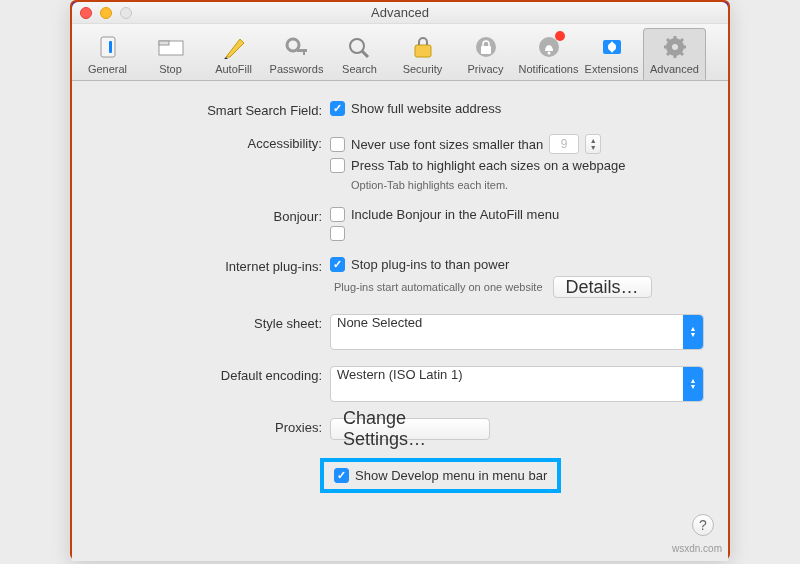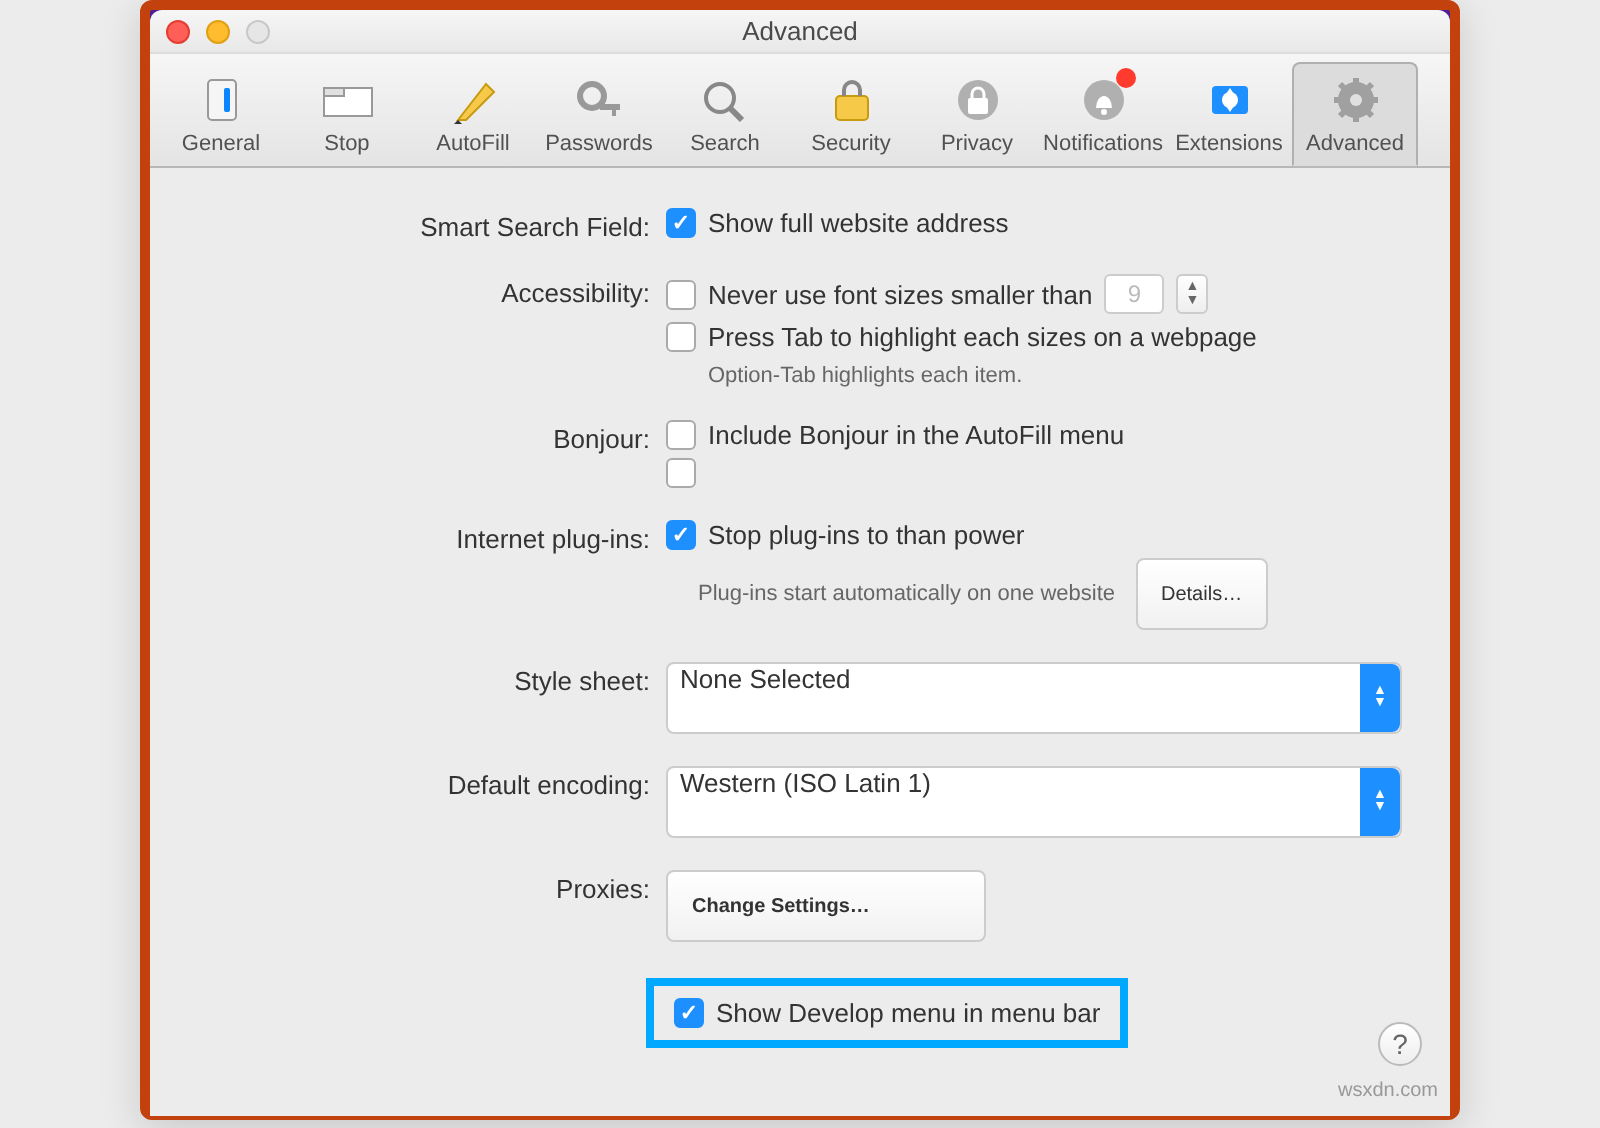--- a/index.html
+++ b/index.html
@@ -10,21 +10,21 @@
     background: #ececec;
     width: 800px;
     height: 564px;
     overflow: hidden;
   }
   .window {
     width: 660px;
     height: 560px;
     margin: 0 auto;
     background: #4c1d95;
-    border: 5px solid #c2410c;
+    border: 2px solid #c2410c;
     border-radius: 6px;
     box-shadow: 0 5px 20px rgba(0,0,0,0.15);
     position: relative;
   }
   .titlebar {
     height: 22px;
     display: flex;
     align-items: center;
     padding: 0 8px;
     border-bottom: 1px solid #ddd;
@@ -107,23 +107,23 @@
     background:#fff; display:flex; align-items:flex-start; padding:0 6px;
     position:relative; min-width: 330px;
   }
   .select .arrow{
     position:absolute; right:0; top:0; bottom:0; width:20px;
     background:#1e8fff; border-radius:0 4px 4px 0;
     display:flex; flex-direction:column; align-items:center; justify-content:center;
     color:#fff; font-size:7px; line-height:6px;
   }
   .btn {
-    height:36px; padding:0 12px; border:1px solid #ccc; border-radius:4px;
+    height:22px; padding:0 12px; border:1px solid #ccc; border-radius:4px;
     background:linear-gradient(#fff,#f1f1f1); display:inline-flex; align-items:center;
-    font-size:10px;
+    font-size:18px;
   }
   .highlight {
     border: 4px solid #00a9ff;
     padding: 6px 10px;
     margin-left: 224px;
     margin-top: 14px;
     display:inline-flex; align-items:center; gap:6px;
   }
   .help {
     position:absolute; right:14px; bottom:22px;
@@ -301,21 +301,21 @@
     </div>
 
     
     <div class="row gap">
       <div class="lbl">Internet plug-ins:</div>
       <div class="field">
         <div class="line">
           <span class="chk on"></span>
           <span>Stop plug-ins to than power</span>
         </div>
-        <div class="line" style="margin-left:16px; gap:10px;">
+        <div class="line" style="margin-left:4px; gap:10px;">
           <span style="font-size:11px;color:#666">Plug-ins start automatically on one website</span>
           <span class="btn">Details…</span>
         </div>
       </div>
     </div>
 
     
     <div class="row gap">
       <div class="lbl">Style sheet:</div>
       <div class="field">
@@ -334,21 +334,21 @@
           <span>Western (ISO Latin 1)</span>
           <span class="arrow">▲<br>▼</span>
         </div>
       </div>
     </div>
 
     
     <div class="row gap">
       <div class="lbl">Proxies:</div>
       <div class="field">
-        <span class="btn" style="width:160px;font-weight:bold;">Change Settings…</span>
+        <span class="btn" style="width:160px;">Change Settings…</span>
       </div>
     </div>
 
     
     <div class="highlight">
       <span class="chk on"></span>
       <span>Show Develop menu in menu bar</span>
     </div>
 
     <div class="help">?</div>

